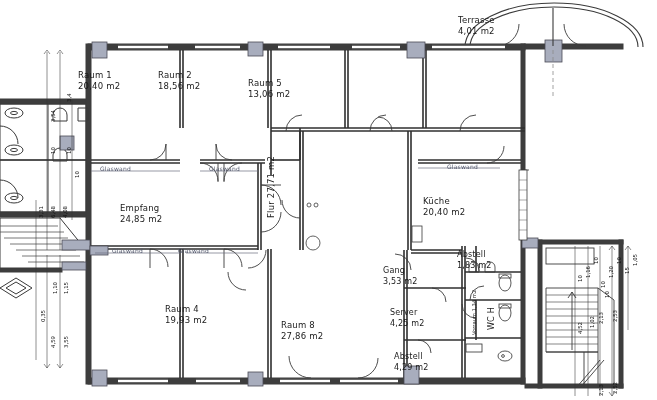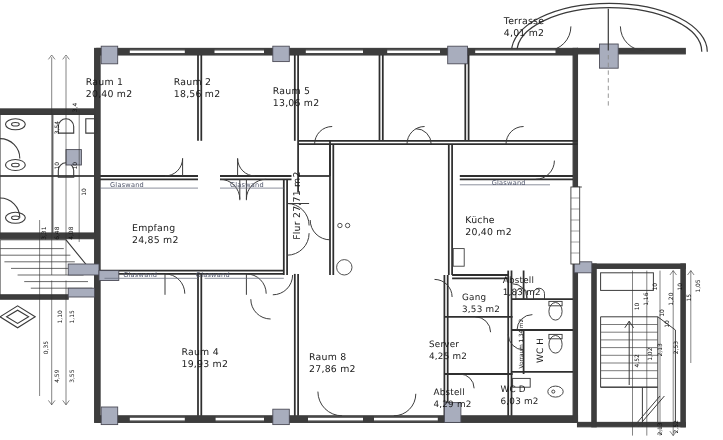--- a/index.html
+++ b/index.html
@@ -335,47 +335,43 @@
       <b>4,01 m2</b>
 </div>
 <div class="rl" style="left:120px;top:203px;width:62px">
   <b>Empfang</b>
       <b>24,85 m2</b>
 </div>
 <div class="rl" style="left:423px;top:196px;width:62px">
   <b>Küche</b>
       <b>20,40 m2</b>
 </div>
-<div class="rl" style="left:165px;top:316px;width:62px">
+<div class="rl" style="left:165px;top:304px;width:62px">
   <b>Raum 4</b>
       <b>19,93 m2</b>
 </div>
 <div class="rl" style="left:281px;top:320px;width:62px">
   <b>Raum 8</b>
       <b>27,86 m2</b>
 </div>
 <div class="rl" style="left:457px;top:249px;width:52px;font-size:8px">
   <b>Abstell</b>
       <b>1,83 m2</b>
 </div>
-<div class="rl" style="left:420px;top:265px;width:52px;font-size:8px">
+<div class="rl" style="left:383px;top:265px;width:52px;font-size:8px">
   <b>Gang</b>
       <b>3,53 m2</b>
 </div>
 <div class="rl" style="left:390px;top:307px;width:52px;font-size:8px">
   <b>Server</b>
       <b>4,25 m2</b>
 </div>
 <div class="rl" style="left:394px;top:351px;width:52px;font-size:8px">
   <b>Abstell</b>
       <b>4,29 m2</b>
-</div>
-<div class="rl" style="left:455px;top:348px;width:52px;font-size:8px">
-  <b>WC D</b>
-      <b>6,03 m2</b>
 </div>
 
 <div class="vert" style="left:266px;top:218px">Flur  27,71 m2</div>
 <div class="vsm" style="left:471px;top:335px">Vorraum 1,34 m2</div>
 <div class="vert" style="left:487px;top:330px;font-size:8px">WC H</div>
 
 <div class="gw" style="left:100px;top:165px">Glaswand</div>
 <div class="gw" style="left:209px;top:165px">Glaswand</div>
 <div class="gw" style="left:447px;top:163px">Glaswand</div>
 <div class="gw" style="left:112px;top:247px">Glaswand</div>

